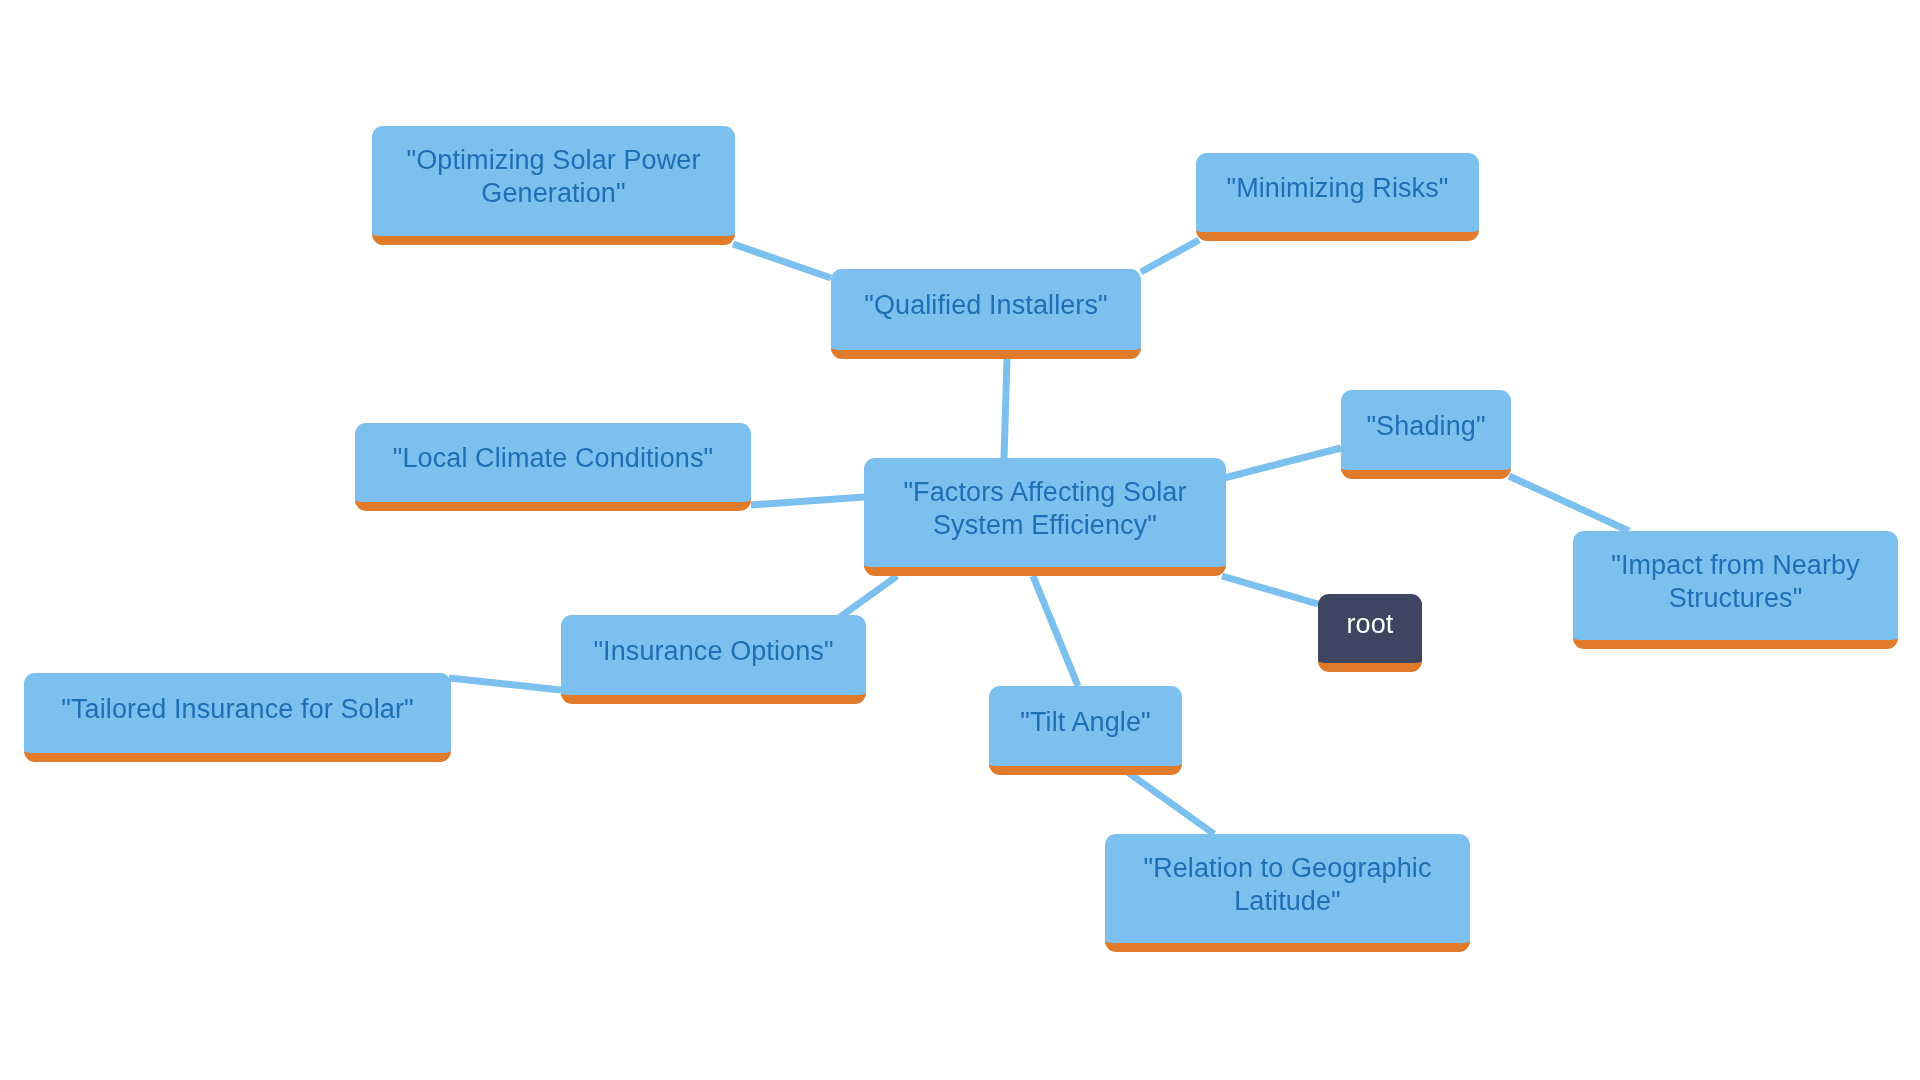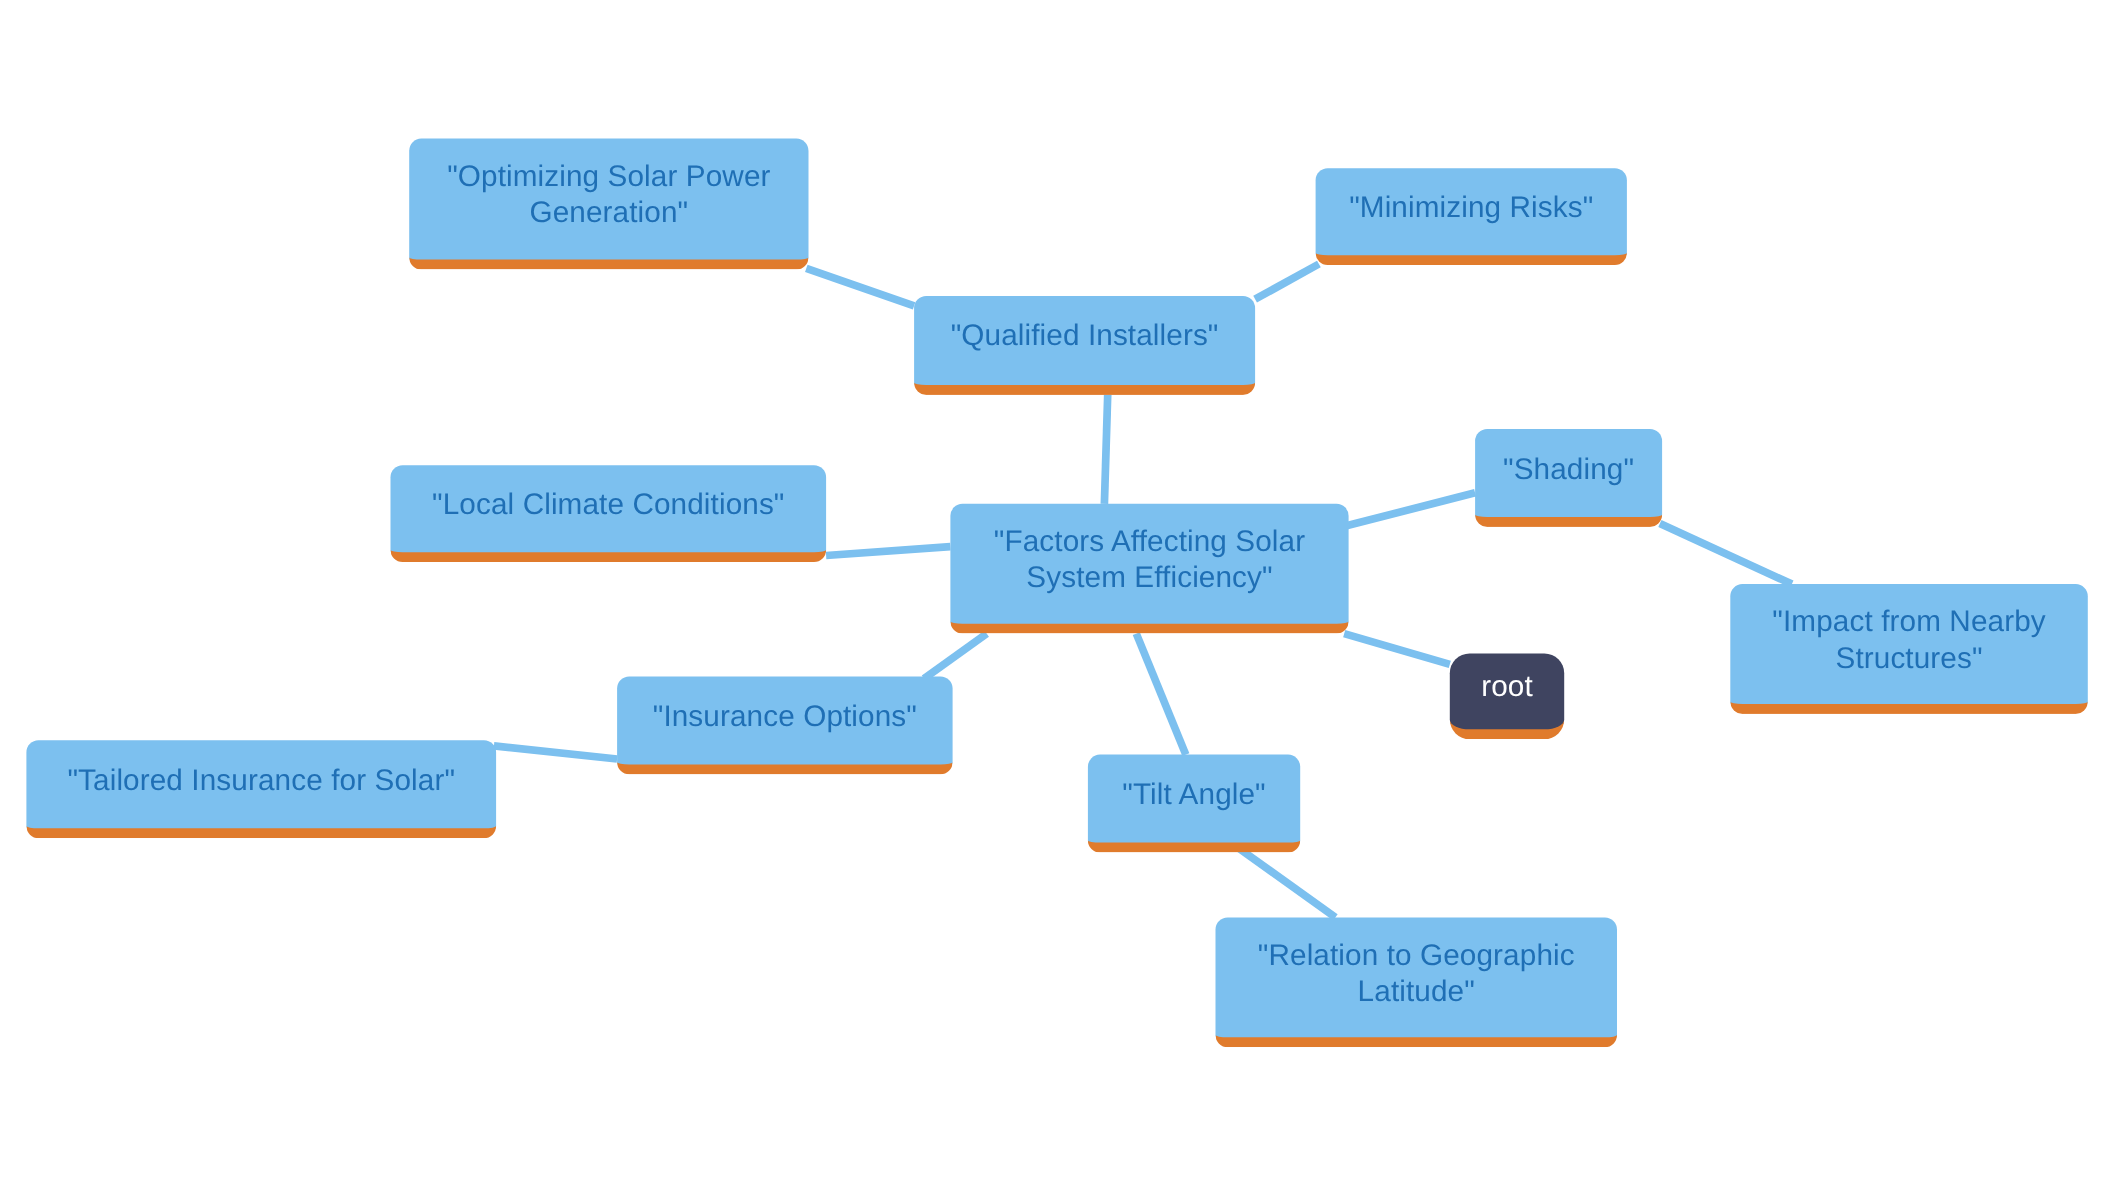--- a/index.html
+++ b/index.html
@@ -40,21 +40,20 @@
     letter-spacing: 0.1px;
     padding: 6px 14px 14px 14px;
     border-bottom: 9px solid #e07b2c;
     white-space: pre-line;
     z-index: 5;
   }
   .node.root-node {
     background: #3f4460;
     color: #ffffff;
     font-size: 27px;
-    border-radius: 18px;
   }
 </style>
 </head>
 <body>
 
 <div id="canvas">
   <svg id="edges" viewBox="0 0 1920 1080" width="1920" height="1080" xmlns="http://www.w3.org/2000/svg">
       <line x1="1318" y1="604" x2="1222" y2="576" stroke="#7cc0ef" stroke-width="7" stroke-linecap="butt"></line>
       <line x1="1004" y1="458" x2="1007" y2="359" stroke="#7cc0ef" stroke-width="7" stroke-linecap="butt"></line>
       <line x1="831" y1="278" x2="733" y2="244" stroke="#7cc0ef" stroke-width="7" stroke-linecap="butt"></line>

